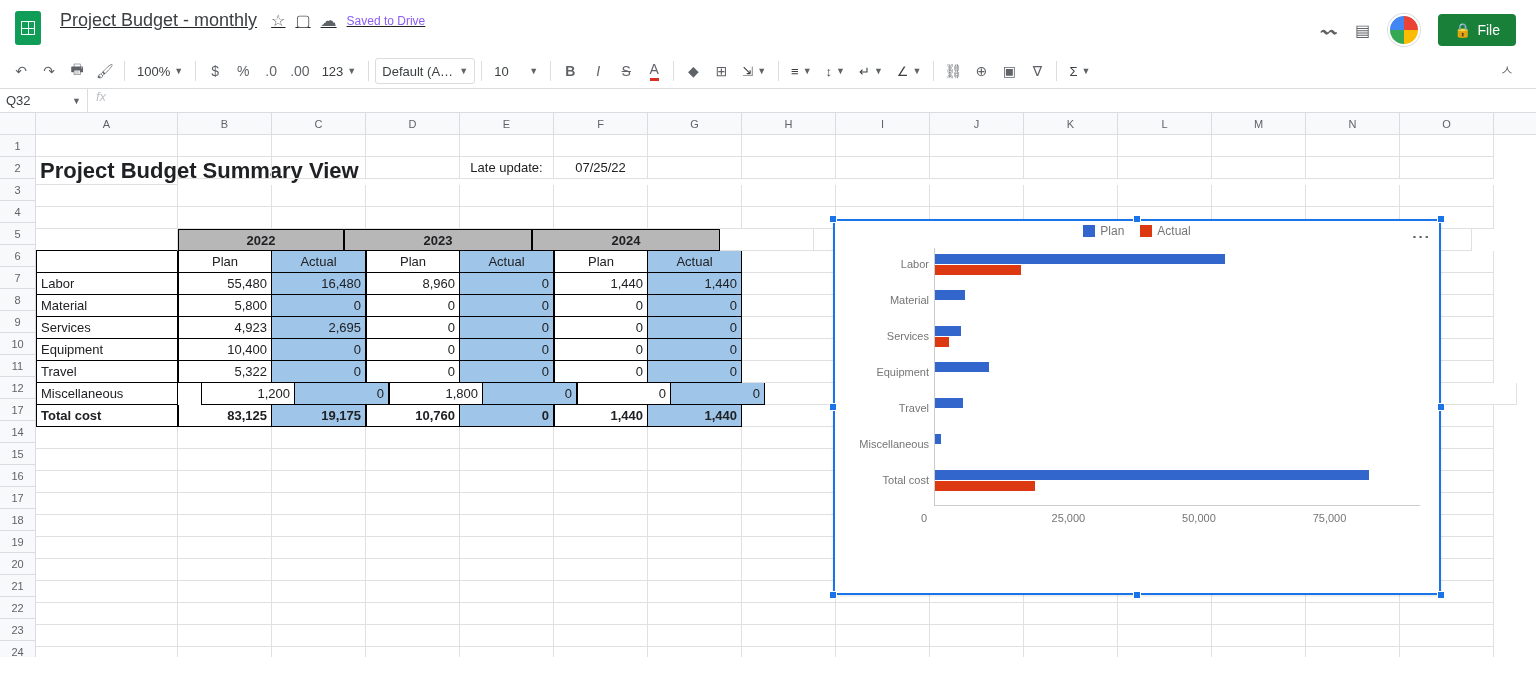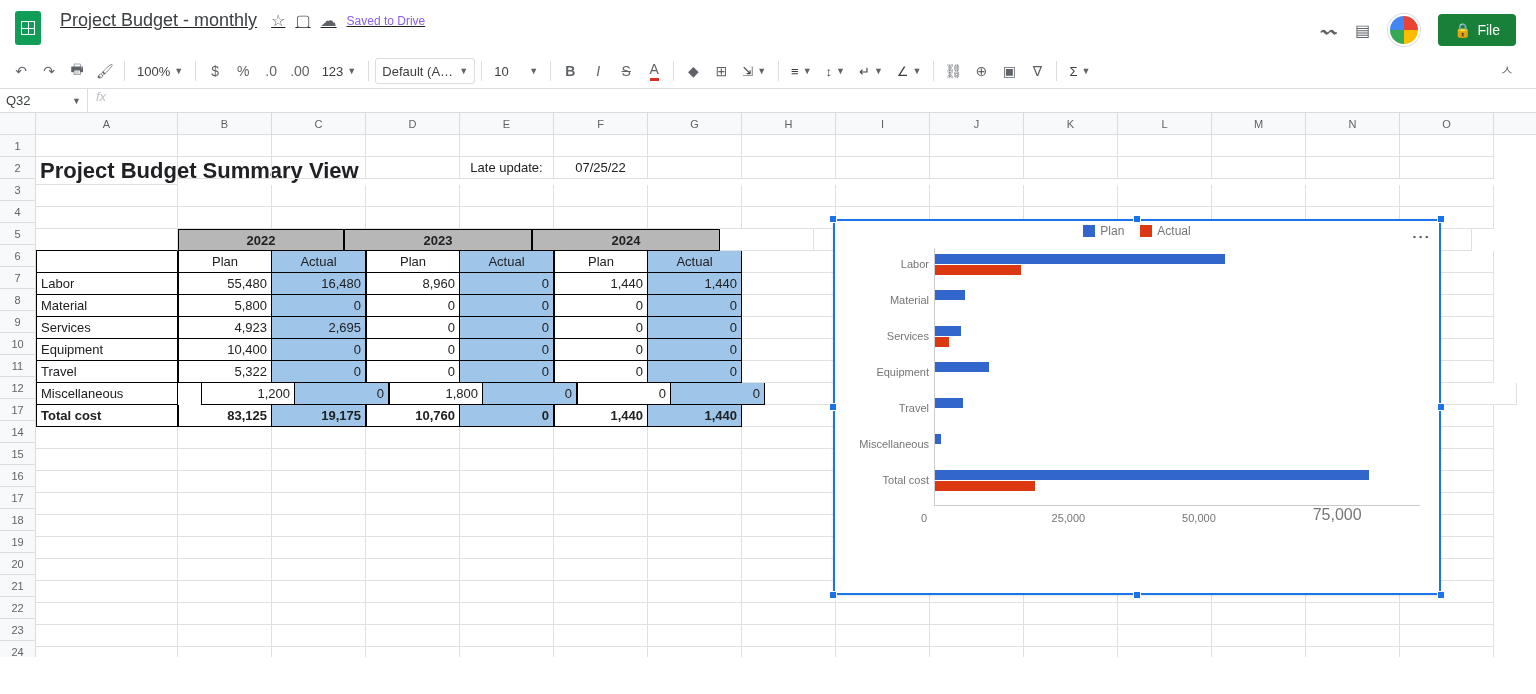--- a/index.html
+++ b/index.html
@@ -663,21 +663,21 @@
             <div class="cat" style="top: 196px;">Miscellaneous</div>
             <div class="bar blue" style="top: 186px; left: 0px; width: 6.26667px;"></div>
             <div class="bar red" style="top: 197px; left: 0px; width: 0px;"></div>
             <div class="cat" style="top: 232px;">Total cost</div>
             <div class="bar blue" style="top: 222px; left: 0px; width: 434.097px;"></div>
             <div class="bar red" style="top: 233px; left: 0px; width: 100.136px;"></div>
             <div class="baseline"></div>
             <div style="position: absolute; bottom: -18px; left: -14px; font-size: 11px; color: rgb(117, 117, 117);">0</div>
             <div style="position: absolute; bottom: -18px; left: 116.556px; font-size: 11px; color: rgb(117, 117, 117);">25,000</div>
             <div style="position: absolute; bottom: -18px; left: 247.111px; font-size: 11px; color: rgb(117, 117, 117);">50,000</div>
-            <div style="position: absolute; bottom: -18px; left: 377.667px; font-size: 16px; color: rgb(117, 117, 117);">75,000</div>
+            <div style="position: absolute; bottom: -18px; left: 377.667px; font-size: 11px; color: rgb(117, 117, 117);">75,000</div>
           </div>
 <div class="handle" style="left: -5px; top: calc(50% - 4px);"></div>
           <div class="handle" style="right: -5px; top: calc(50% - 4px);"></div>
           <div class="handle" style="top: -5px; left: calc(50% - 4px);"></div>
           <div class="handle" style="bottom: -5px; left: calc(50% - 4px);"></div>
           <div class="handle" style="left: -5px; top: -5px;"></div>
           <div class="handle" style="right: -5px; top: -5px;"></div>
           <div class="handle" style="left: -5px; bottom: -5px;"></div>
           <div class="handle" style="right: -5px; bottom: -5px;"></div>
         </div>

